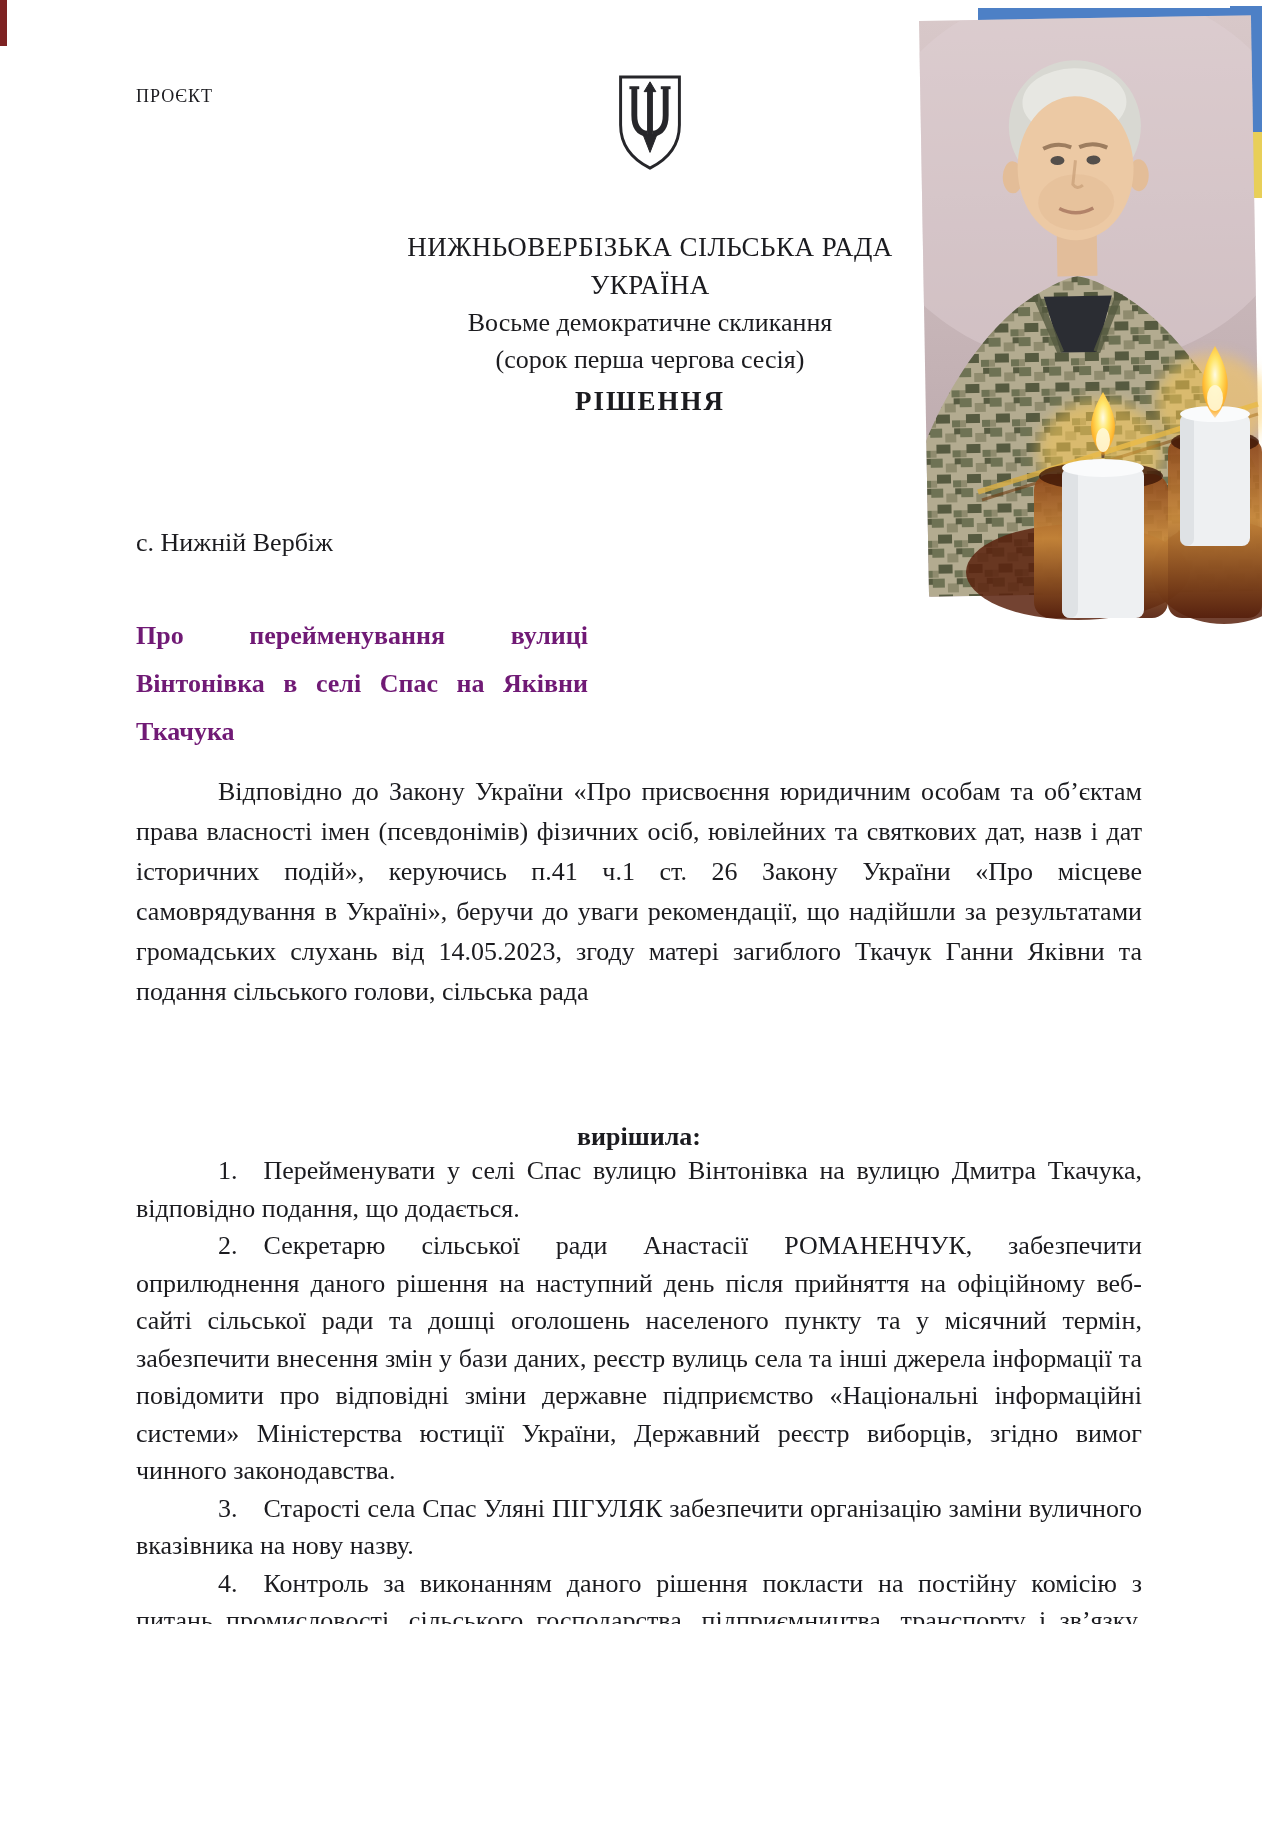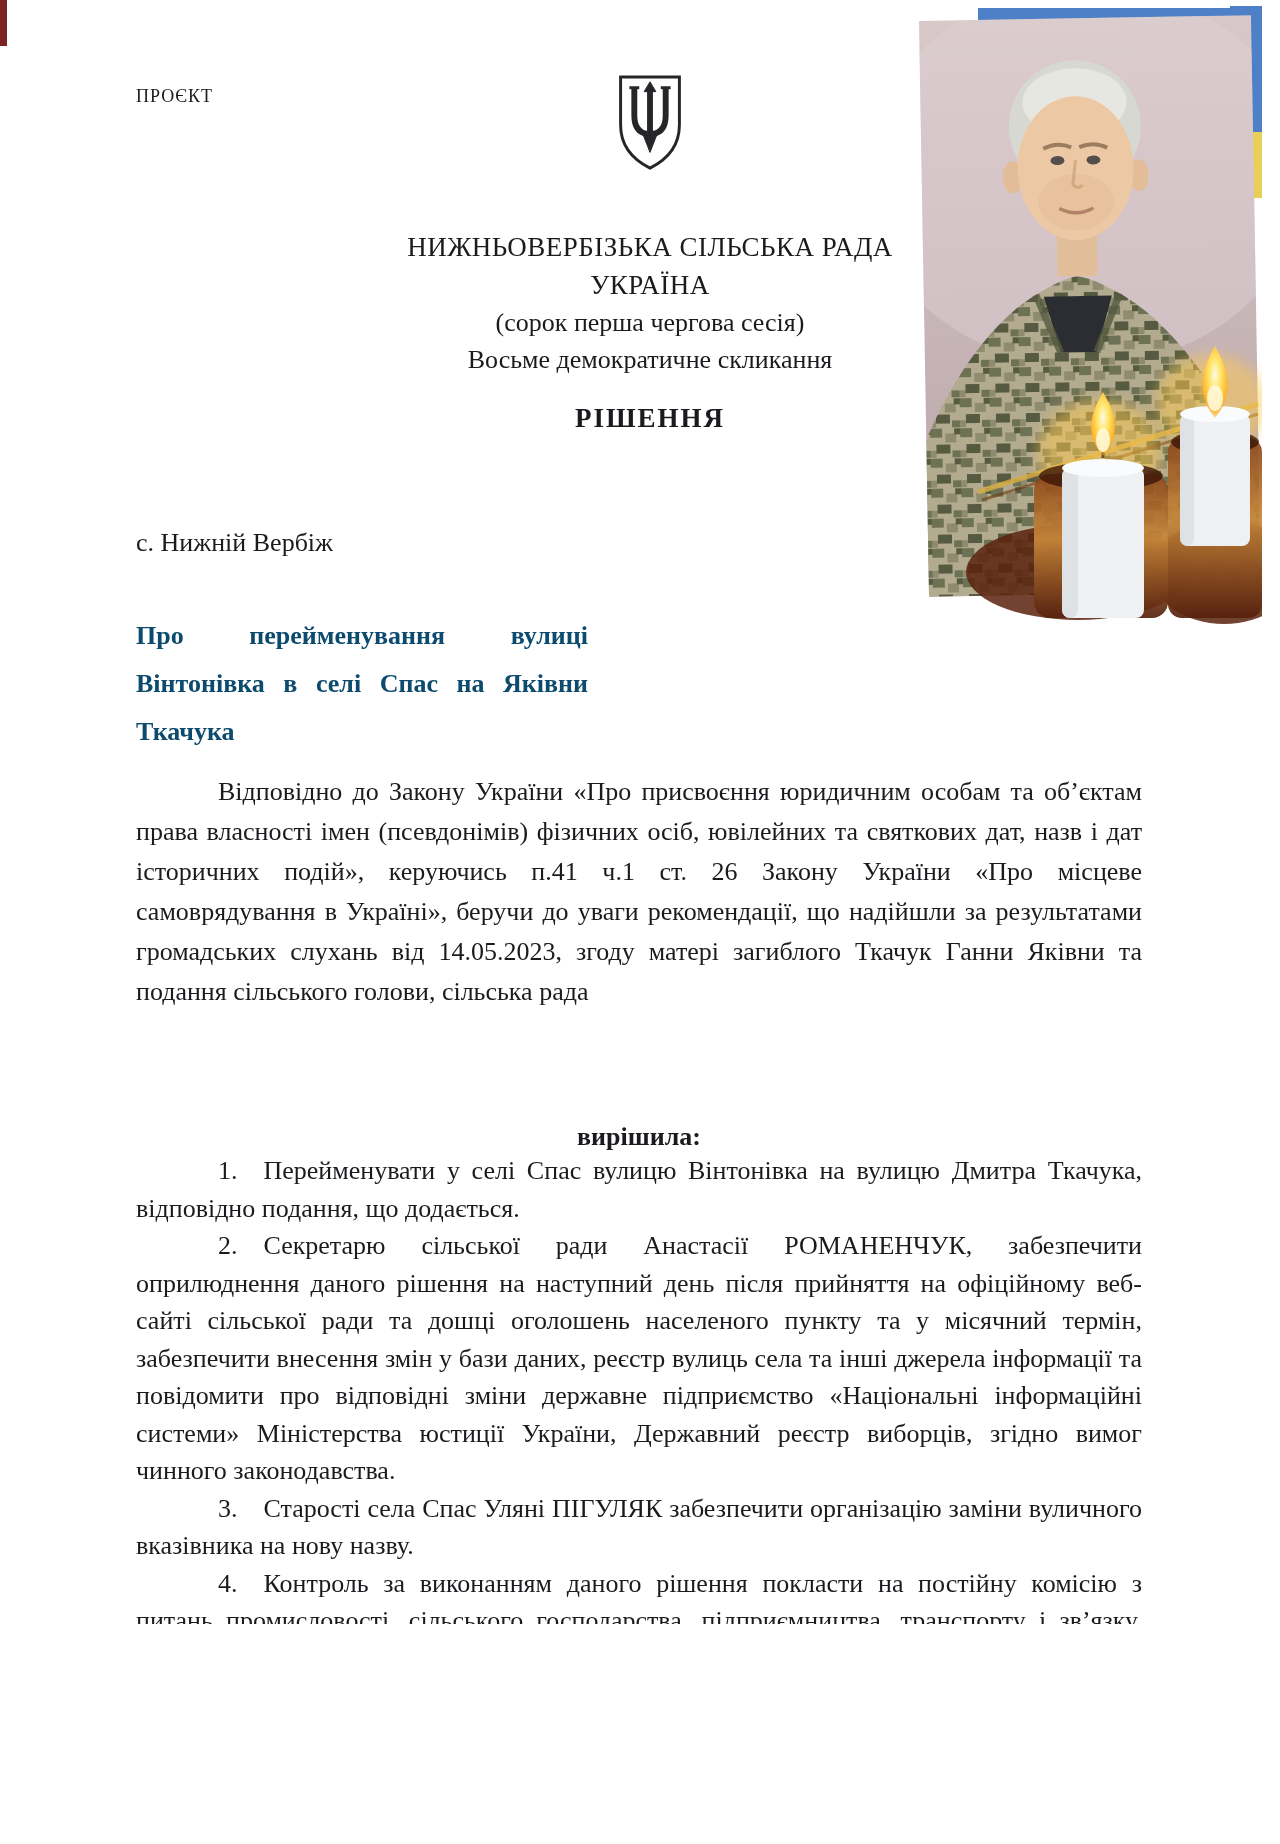--- a/index.html
+++ b/index.html
@@ -8,28 +8,28 @@
     font-family:"Liberation Serif","DejaVu Serif",serif; color:#1b1b1f;
     overflow:hidden;
   }
   .corner-mark { position:absolute; left:0; top:0; width:7px; height:46px; background:#7e2222; }
   .draft-label { position:absolute; left:136px; top:86px; font-size:18px; letter-spacing:1px; }
 
   .head { position:absolute; left:135px; top:74px; width:1030px; text-align:center; z-index:1; }
   .emblem { display:block; margin:0 auto 56px auto; width:72px; height:98px; }
   .h-caps    { font-size:27px; line-height:38px; letter-spacing:0.5px; }
   .h-sub     { font-size:26px; line-height:37px; }
-  .h-doctype { font-size:27px; line-height:40px; font-weight:bold; letter-spacing:2px; margin-top:20px; }
+  .h-doctype { font-size:27px; line-height:40px; font-weight:bold; letter-spacing:2px; margin-top:3px; }
 
   .memorial { position:absolute; left:778px; top:6px; width:484px; height:618px; z-index:3; }
 
   .place-line { position:absolute; left:136px; top:528px; font-size:26px; }
 
   .doc-title { position:absolute; left:136px; top:612px; width:452px;
-               font-weight:bold; font-size:26px; line-height:48px; color:#0c4a6e; }
+               font-weight:bold; font-size:26px; line-height:48px; color:#701a75; }
   .t-just { text-align:justify; text-align-last:justify; }
 
   .preamble { position:absolute; left:136px; top:772px; width:1006px; margin:0;
               font-size:26px; line-height:40px; text-align:justify; text-indent:82px; }
 
   .resolved { position:absolute; left:136px; top:1122px; width:1006px;
               text-align:center; font-weight:bold; font-size:26px; }
 
   .items { position:absolute; left:136px; top:1152px; width:1006px;
            font-size:26px; line-height:37.5px; }
@@ -57,22 +57,22 @@
         <line x1="36" y1="16" x2="36" y2="64" stroke-width="6"></line>
         <path d="M20,14 V42 C20,55 26,60 33,61" fill="none" stroke-width="6"></path>
         <path d="M52,14 V42 C52,55 46,60 39,61" fill="none" stroke-width="6"></path>
         <line x1="15" y1="14" x2="25" y2="14" stroke-width="3"></line>
         <line x1="47" y1="14" x2="57" y2="14" stroke-width="3"></line>
         <path d="M29,62 L36,80 L43,62 Z" stroke-width="1"></path>
       </g>
     </svg>
     <div class="h-caps">НИЖНЬОВЕРБІЗЬКА СІЛЬСЬКА РАДА</div>
     <div class="h-caps">УКРАЇНА</div>
+    <div class="h-sub">Восьме демократичне скликання</div>
     <div class="h-sub">(сорок перша чергова сесія)</div>
-    <div class="h-sub">Восьме демократичне скликання</div>
     <div class="h-doctype">РІШЕННЯ</div>
   </div>
 
   <svg class="memorial" viewBox="0 0 484 618" aria-hidden="true">
     <defs>
       <linearGradient id="gPanel" x1="0" y1="0" x2="0" y2="1">
         <stop offset="0" stop-color="#d8c8c9"></stop>
           <stop offset="0.6" stop-color="#c4b2b5"></stop>
           <stop offset="1" stop-color="#b3a1a5"></stop>
       </linearGradient>

